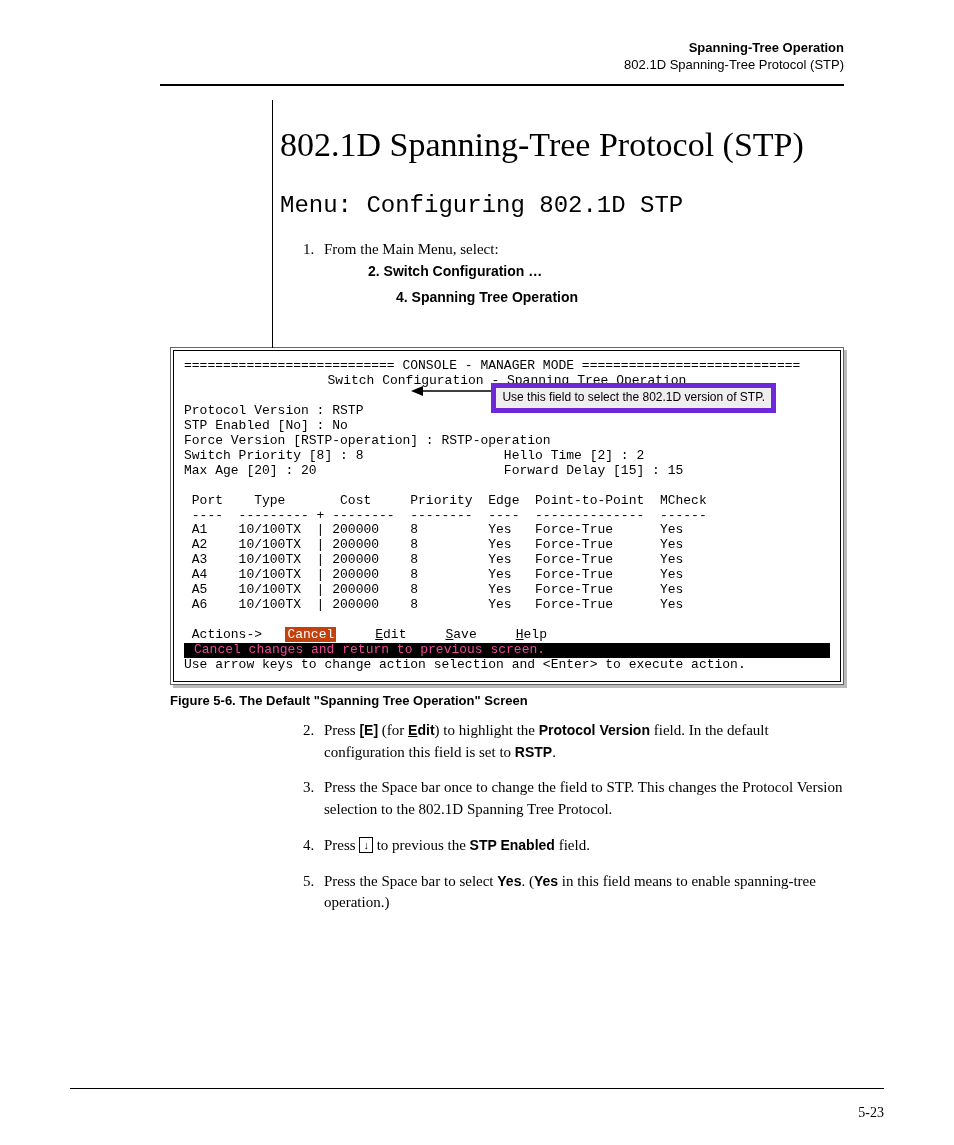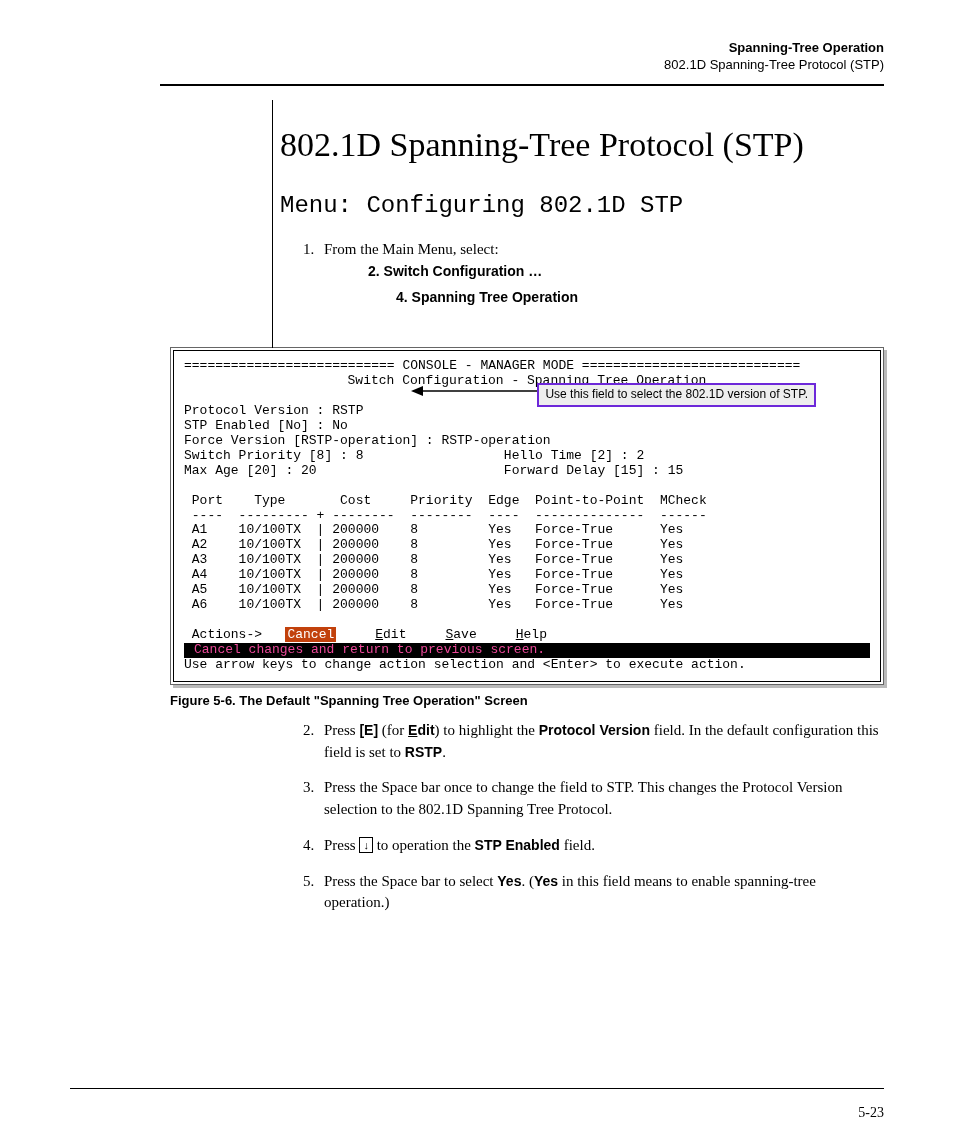--- a/index.html
+++ b/index.html
@@ -8,21 +8,21 @@
     font-family: "Times New Roman", Times, serif;
     background: #fff;
     color: #000;
     width: 954px;
   }
   .page {
     position: relative;
     width: 954px;
     height: 1145px;
     box-sizing: border-box;
-    padding: 40px 70px 40px 160px;
+    padding: 40px 110px 40px 160px;
   }
   .header-block {
     text-align: right;
     font-family: Arial, Helvetica, sans-serif;
     font-size: 13px;
     line-height: 1.3;
     margin-bottom: 10px;
   }
   .header-title { font-weight: bold; }
   .hr-top {
@@ -102,21 +102,21 @@
     background: #c2410c;
     color: #fff;
     padding: 0 2px;
   }
   .underline { text-decoration: underline; }
   .callout-box {
     position: absolute;
     right: 64px;
     top: 32px;
     background: #eee;
-    border: 2px solid #6d28d9;
+    border: 5px solid #6d28d9;
     font-family: Arial, Helvetica, sans-serif;
     font-size: 12px;
     padding: 3px 6px;
     z-index: 3;
   }
   .arrow-svg {
     position: absolute;
     left: 237px;
     top: 33px;
     width: 262px;
@@ -228,21 +228,21 @@
     </div>
 
     <div class="caption">Figure 5-6. The Default "Spanning Tree Operation" Screen</div>
 
     <ol class="steps2" start="2">
       <li>
         <span>Press </span><span class="sans-b">[E]</span><span> (for </span><span class="sans-b"><span class="underline">E</span><span>dit</span></span><span>) to highlight the </span><span class="sans-b">Protocol Version</span><span> field. In the default configuration this field is set to </span><span class="sans-b">RSTP</span><span>.</span>
       </li>
       <li>Press the Space bar once to change the field to STP. This changes the Protocol Version selection to the 802.1D Spanning Tree Protocol.</li>
       <li>
-        <span>Press </span><span class="keycap">↓</span><span> to operation the </span><span class="sans-b">STP Enabled</span><span> field.</span>
+        <span>Press </span><span class="keycap">↓</span><span> to previous the </span><span class="sans-b">STP Enabled</span><span> field.</span>
       </li>
       <li>
         <span>Press the Space bar to select </span><span class="sans-b">Yes</span><span>. (</span><span class="sans-b">Yes</span><span> in this field means to enable spanning-tree operation.)</span>
       </li>
     </ol>
 
   </div>
 
   <hr class="hr-bot">
   <div class="pgnum">5-23</div>

